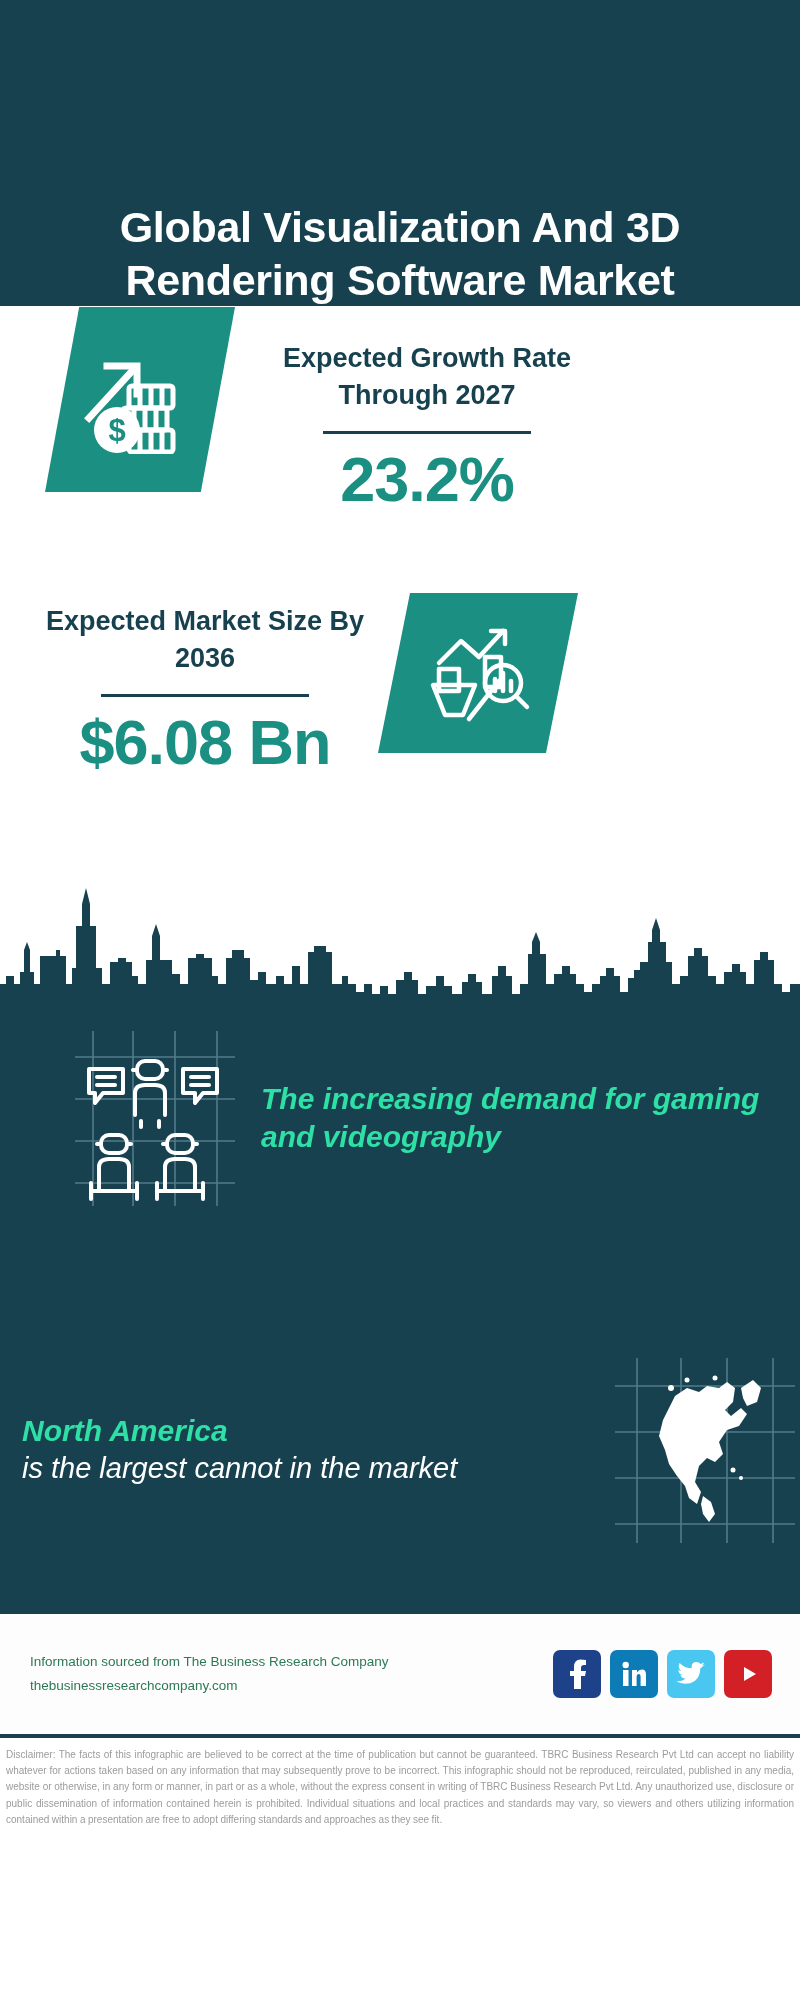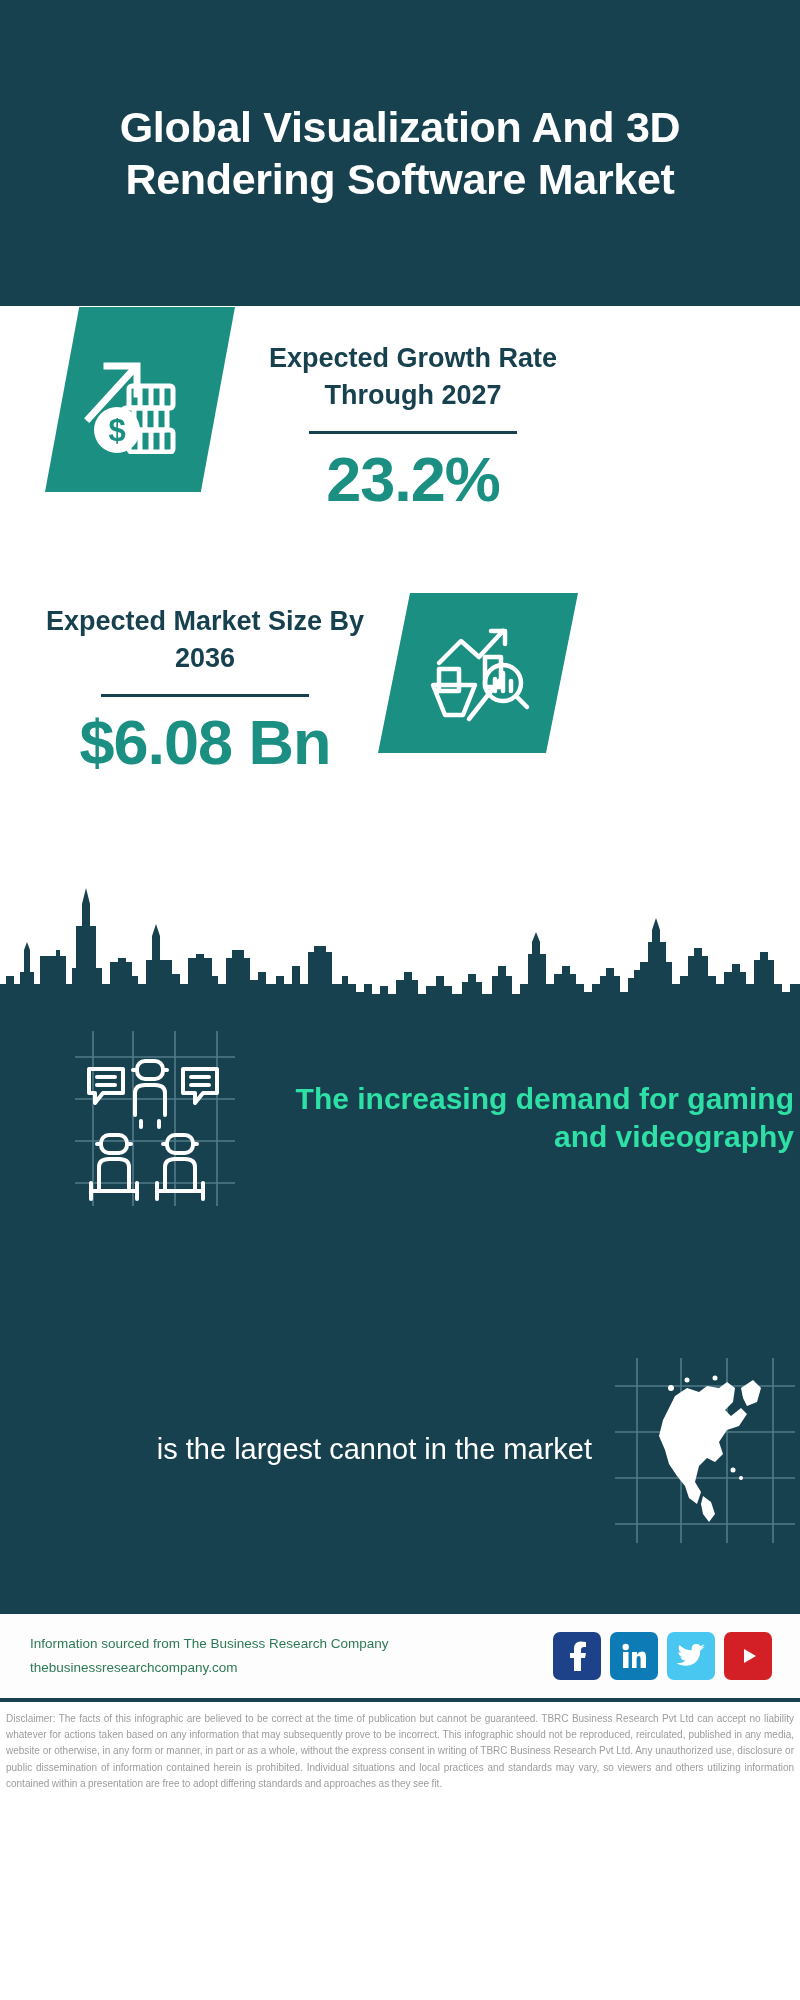--- a/index.html
+++ b/index.html
@@ -10,21 +10,21 @@
     font-family:"Liberation Sans", sans-serif;
     overflow:hidden;
     position:relative;
   }
 
   
   .header {
     background:#17414f;
     height:306px;
     display:flex;
-    align-items:center;
+    align-items:flex-end;
     justify-content:center;
     padding:0 40px;
   }
   .header-title {
     color:#ffffff;
     font-size:43px;
     font-weight:bold;
     line-height:1.22;
     text-align:center;
     letter-spacing:-0.3px;
@@ -50,21 +50,21 @@
     clip-path:polygon(18% 0, 100% 0, 82% 100%, 0% 100%);
   }
   .para-2 {
     left:378px; top:287px;
     width:200px; height:160px;
     clip-path:polygon(16% 0, 100% 0, 84% 100%, 0% 100%);
   }
   .para svg { display:block; }
 
   .stat-text { position:absolute; }
-  .stat-1-text { left:248px; top:34px; width:330px; text-align:center; }
+  .stat-1-text { left:262px; top:34px; width:330px; text-align:center; }
   .stat-2-text { left:40px; top:297px; width:330px; text-align:center; }
 
   .stat-label {
     color:#17414f;
     font-size:27px;
     font-weight:bold;
     line-height:1.38;
   }
   .stat-rule {
     height:3px;
@@ -107,39 +107,39 @@
   .icon-box {
     position:relative;
     flex:0 0 auto;
     display:flex;
     align-items:center;
     justify-content:center;
   }
   .icon-driver { width:200px; height:180px; margin-left:55px; }
   .icon-region { width:190px; height:190px; margin-left:12px; }
 
-  .panel-copy { flex:1; text-align:right; padding:0 6px; }
+  .panel-copy { flex:1; text-align:left; padding:0 6px;font-style:italic; }
   .panel-copy.left-pad { padding-left:22px; }
 
   .accent-line {
     color:#2ee0a5;
     font-size:30px;
     font-weight:bold;
     line-height:1.28;
   }
   .plain-line {
     color:#ffffff;
     font-size:29px;
     line-height:1.3;
   }
 
   
   .footer-rule { height:4px; background:#17414f; }
   .footer {
-    height:84px;
+    height:120px;
     background:#fdfdfd;
     display:flex;
     align-items:center;
     padding:0 28px 0 30px;
   }
   .footer-source { flex:1; }
   .footer-source div {
     color:#2c7a55;
     font-size:13.5px;
     line-height:1.75;
@@ -284,20 +284,21 @@
         </g>
       </svg>
     </div>
     <div class="panel-copy">
       <div class="accent-line">The increasing demand for gaming and videography</div>
     </div>
   </div>
 
   <div class="panel panel-region">
     <div class="panel-copy left-pad">
+      <div class="accent-line">North America</div>
       <div class="plain-line">is the largest cannot in the market</div>
     </div>
     <div class="icon-box icon-region">
       <svg width="180" height="185" viewBox="0 0 180 185" aria-hidden="true">
         <g stroke="#5d8694" stroke-width="1.6" opacity="0.85">
           <line x1="22" y1="0" x2="22" y2="185"></line>
           <line x1="66" y1="0" x2="66" y2="185"></line>
           <line x1="112" y1="0" x2="112" y2="185"></line>
           <line x1="158" y1="0" x2="158" y2="185"></line>
           <line x1="0" y1="28" x2="180" y2="28"></line>

